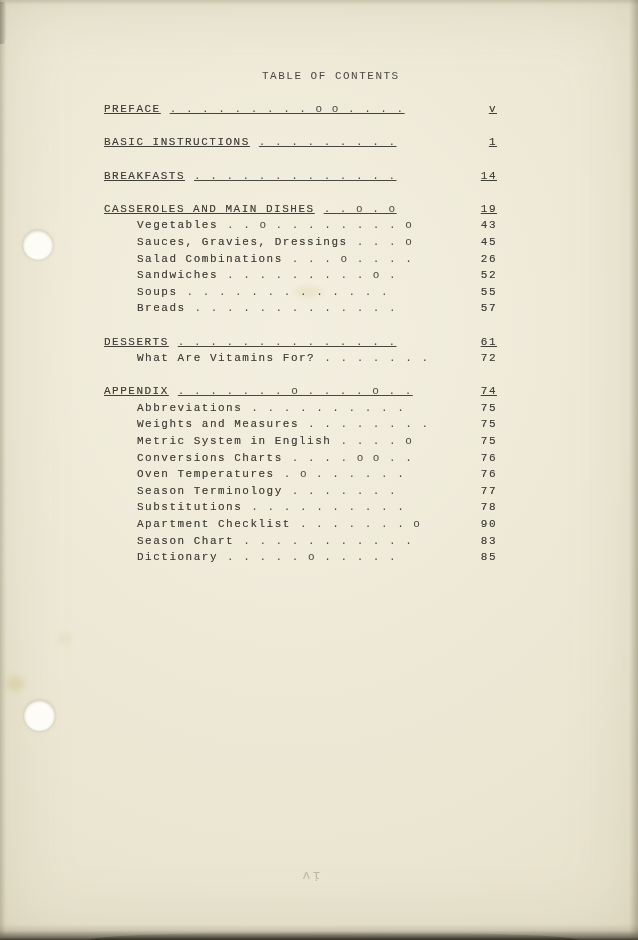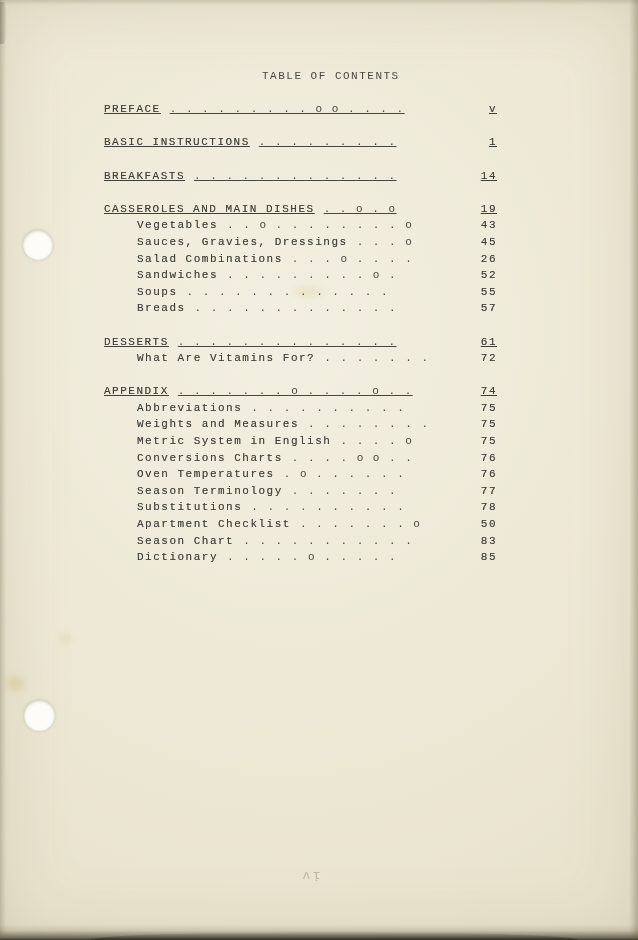--- a/index.html
+++ b/index.html
@@ -163,21 +163,21 @@
     <span class="toc-page">77</span>
   </div>
         <div class="toc-row indent">
     <span class="toc-label">Substitutions</span>
     <span class="toc-leader">. . . . . . . . . .</span>
     <span class="toc-page">78</span>
   </div>
         <div class="toc-row indent">
     <span class="toc-label">Apartment Checklist</span>
     <span class="toc-leader">. . . . . . . o</span>
-    <span class="toc-page">50</span>
+    <span class="toc-page">90</span>
   </div>
         <div class="toc-row indent">
     <span class="toc-label">Season Chart</span>
     <span class="toc-leader">. . . . . . . . . . .</span>
     <span class="toc-page">83</span>
   </div>
         <div class="toc-row indent">
     <span class="toc-label">Dictionary</span>
     <span class="toc-leader">. . . . . o . . . . .</span>
     <span class="toc-page">85</span>

